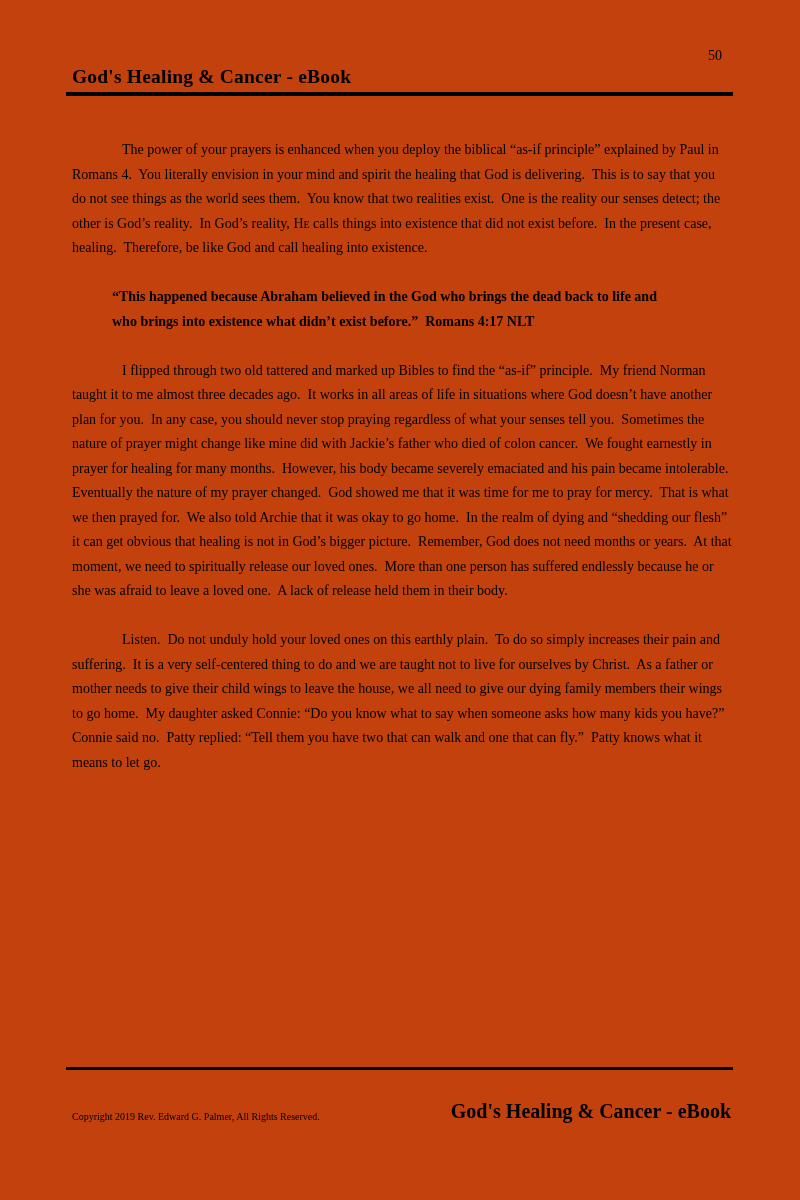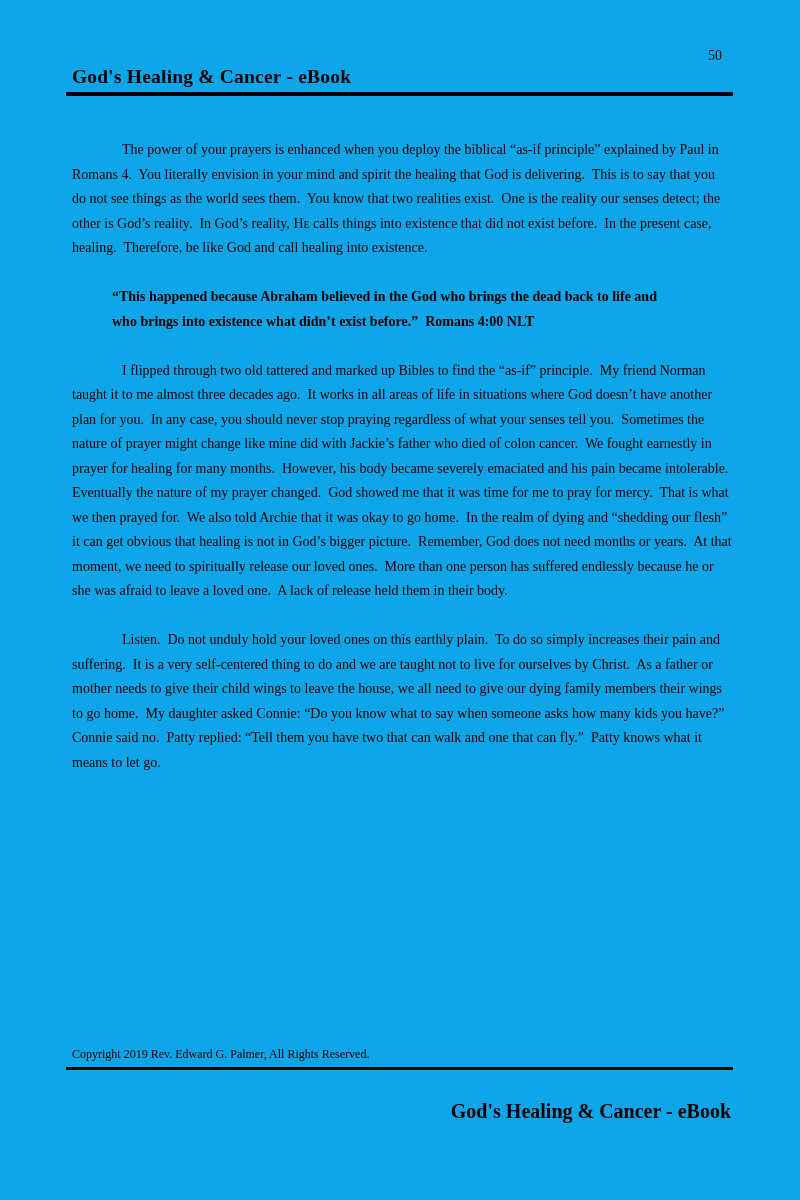--- a/index.html
+++ b/index.html
@@ -1,20 +1,20 @@
 <!DOCTYPE html>
 <html><head>
 <meta charset="utf-8">
 <style>
   html, body { margin: 0; padding: 0; background: #ffffff; }
   .page {
     position: relative;
     width: 800px;
     height: 1200px;
-    background: #0ea5e9;
+    background: #c2410c;
     color: #000000;
     font-family: "Liberation Serif", "DejaVu Serif", serif;
     overflow: hidden;
   }
   .page-number {
     position: absolute;
     top: 47px;
     right: 78px;
     font-size: 14px;
     line-height: 18px;
@@ -62,22 +62,22 @@
     position: absolute;
     left: 66px;
     top: 1067px;
     width: 667px;
     height: 3px;
     background: #000000;
   }
   .footer-copyright {
     position: absolute;
     left: 72px;
-    top: 1045px;
-    font-size: 12px;
+    top: 1107px;
+    font-size: 10px;
     line-height: 19px;
   }
   .footer-title {
     position: absolute;
     right: 69px;
     top: 1100px;
     font-size: 20px;
     font-weight: bold;
     text-align: right;
     white-space: nowrap;
@@ -91,21 +91,21 @@
   <div class="page-number">50</div>
 
   <div class="header-title">God's Healing &amp; Cancer - eBook</div>
 
   <div class="header-rule"></div>
 
   <div class="body-text">
 
     <p class="para first"><span>The power of your prayers is enhanced when you deploy the biblical “as-if principle” explained by Paul in Romans 4.  You literally envision in your mind and spirit the healing that God is delivering.  This is to say that you do not see things as the world sees them.  You know that two realities exist.  One is the reality our senses detect; the other is God’s reality.  In God’s reality, </span><span class="smallcaps">He</span><span> calls things into existence that did not exist before.  In the present case, healing.  Therefore, be like God and call healing into existence.</span></p>
 
-    <p class="quote">“This happened because Abraham believed in the God who brings the dead back to life and who brings into existence what didn’t exist before.”  Romans 4:00 NLT</p>
+    <p class="quote">“This happened because Abraham believed in the God who brings the dead back to life and who brings into existence what didn’t exist before.”  Romans 4:17 NLT</p>
 
     <p class="para">I flipped through two old tattered and marked up Bibles to find the “as-if” principle.  My friend Norman taught it to me almost three decades ago.  It works in all areas of life in situations where God doesn’t have another plan for you.  In any case, you should never stop praying regardless of what your senses tell you.  Sometimes the nature of prayer might change like mine did with Jackie’s father who died of colon cancer.  We fought earnestly in prayer for healing for many months.  However, his body became severely emaciated and his pain became intolerable.  Eventually the nature of my prayer changed.  God showed me that it was time for me to pray for mercy.  That is what we then prayed for.  We also told Archie that it was okay to go home.  In the realm of dying and “shedding our flesh” it can get obvious that healing is not in God’s bigger picture.  Remember, God does not need months or years.  At that moment, we need to spiritually release our loved ones.  More than one person has suffered endlessly because he or she was afraid to leave a loved one.  A lack of release held them in their body.</p>
 
     <p class="para">Listen.  Do not unduly hold your loved ones on this earthly plain.  To do so simply increases their pain and suffering.  It is a very self-centered thing to do and we are taught not to live for ourselves by Christ.  As a father or mother needs to give their child wings to leave the house, we all need to give our dying family members their wings to go home.  My daughter asked Connie: “Do you know what to say when someone asks how many kids you have?”  Connie said no.  Patty replied: “Tell them you have two that can walk and one that can fly.”  Patty knows what it means to let go.</p>
 
   </div>
 
   <div class="footer-rule"></div>
 
   <div class="footer-copyright">Copyright 2019 Rev. Edward G. Palmer, All Rights Reserved.</div>

